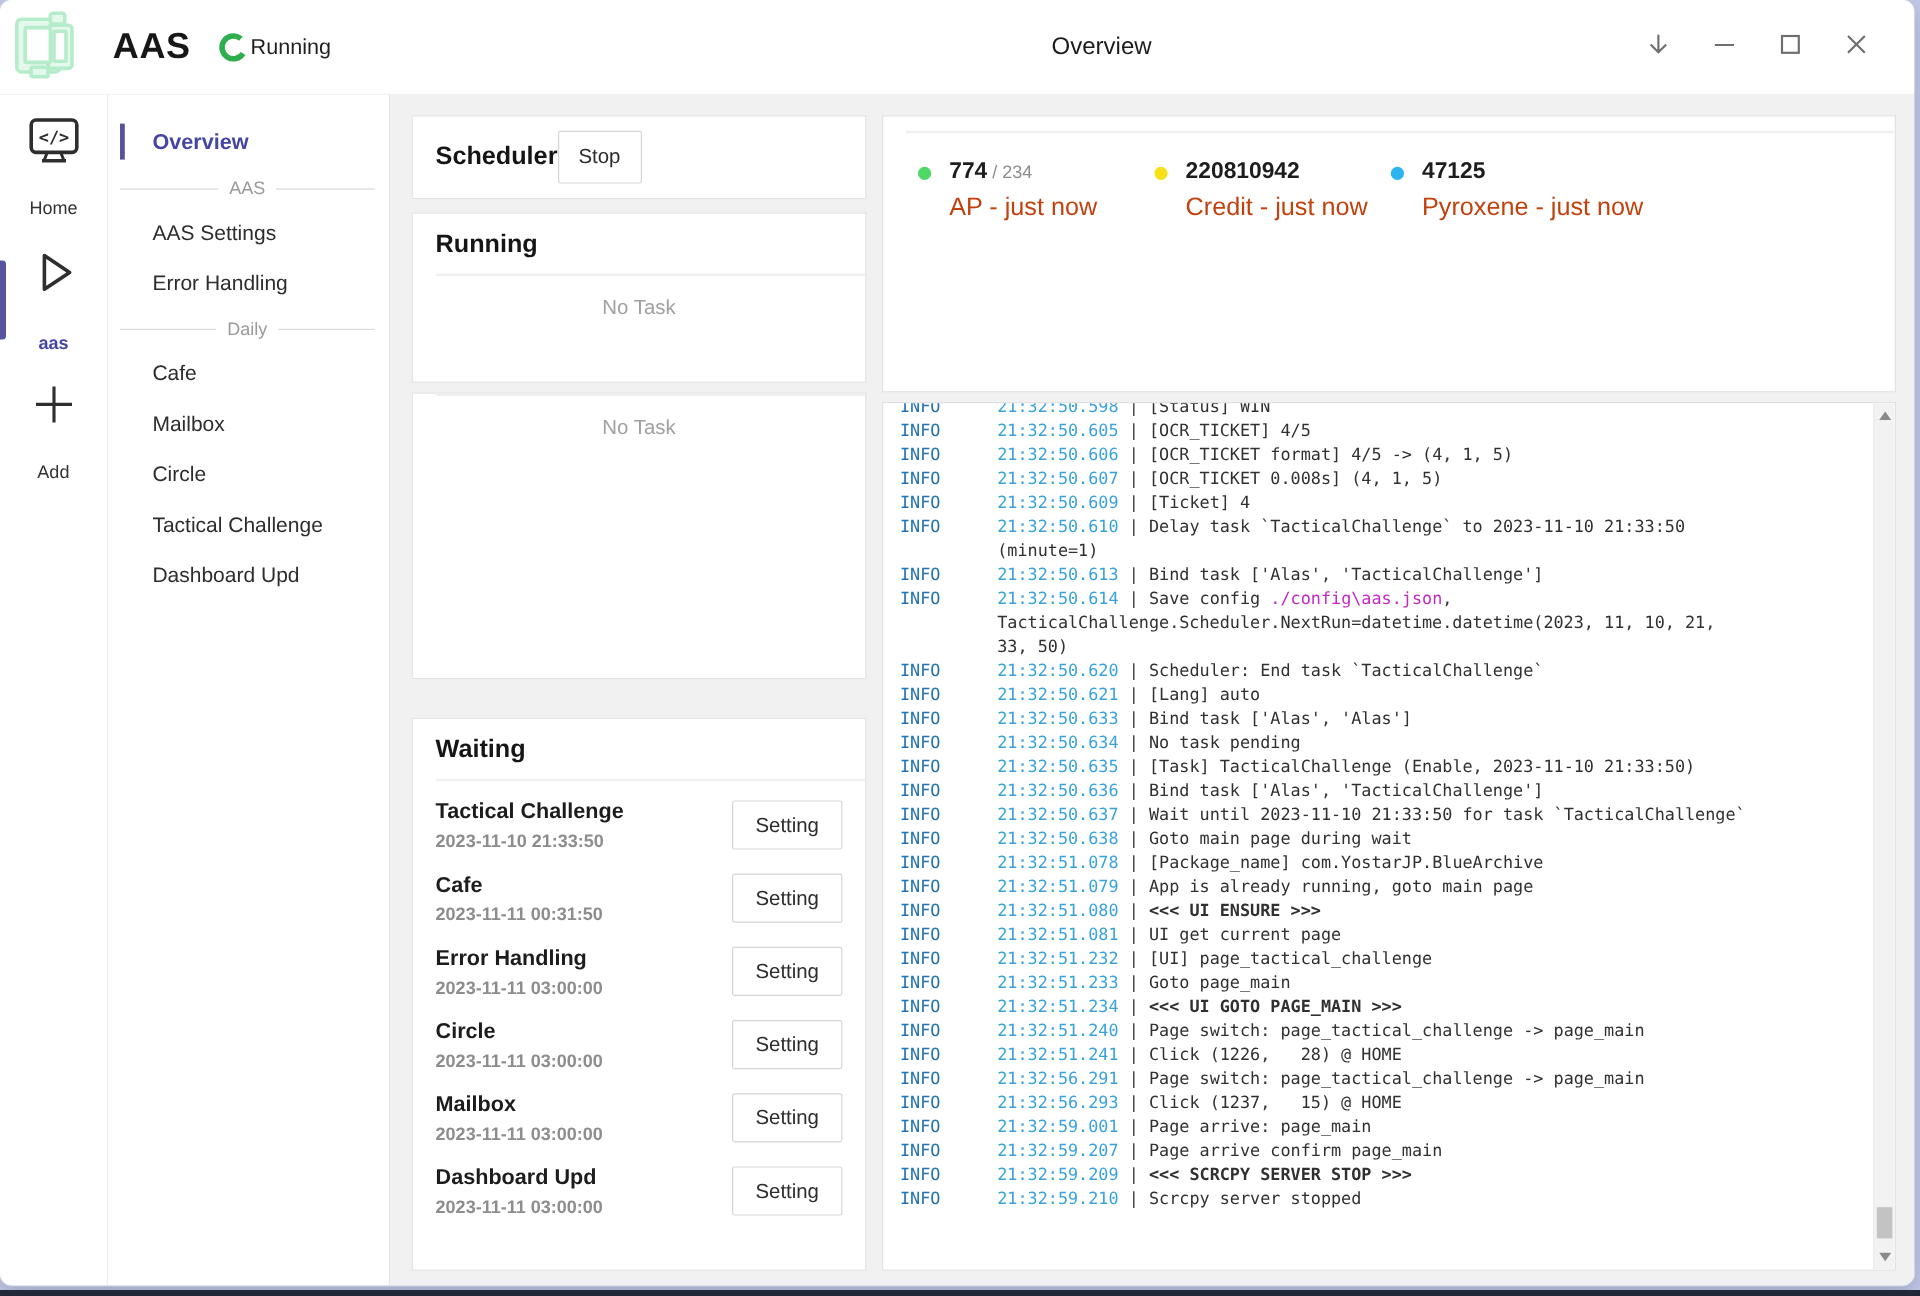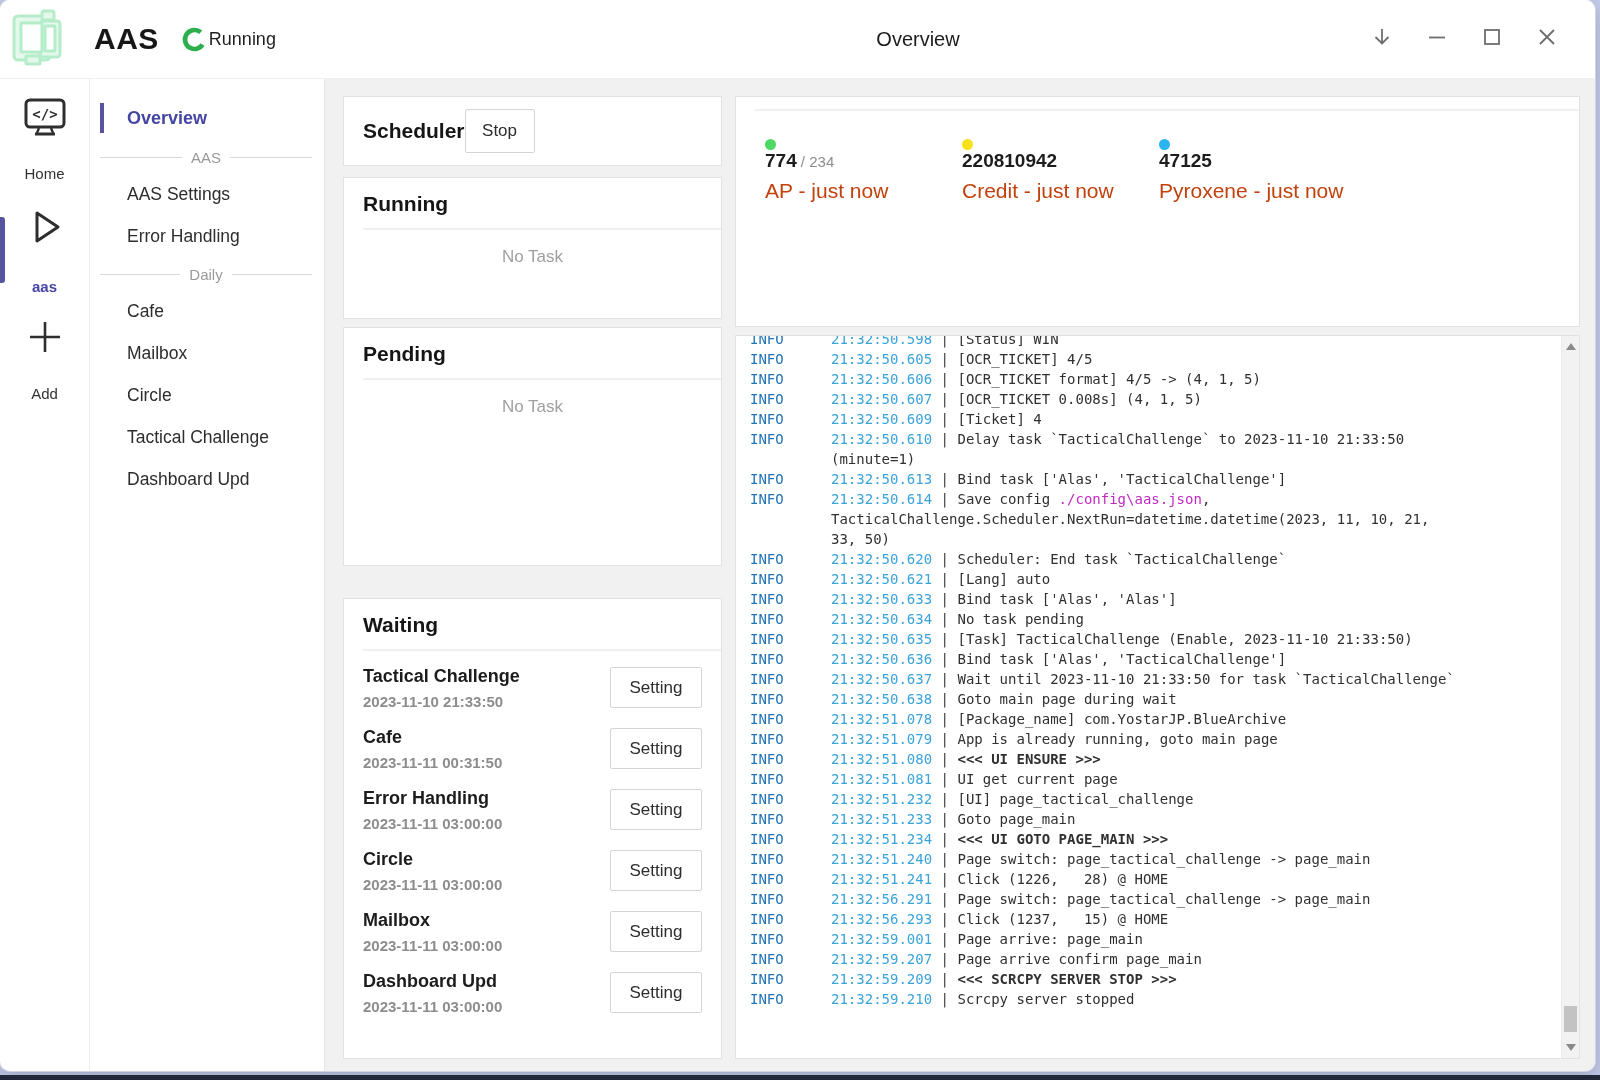--- a/index.html
+++ b/index.html
@@ -61,21 +61,21 @@
   .wait-name { font-size:18px; font-weight:700; color:#1c1c1c; margin-bottom:6px; }
   .wait-time { font-size:15px; font-weight:600; color:#8d8d8d; }
   .setting-btn { width:92px; height:41px; flex:none; }
 
   .logcard { height:231px; flex:none; }
   .log-header { display:flex; justify-content:space-between; align-items:center; padding:14px 19px 0; }
   .autoscroll-btn { height:42px; padding:0 19px; border:none; border-radius:2px; color:#fff; font-size:16px;
                     font-family:inherit; cursor:default; }
   .log-hr { height:2px; background:#f0f0f0; margin:12px 0 0 19px; }
   .stats { display:flex; padding:21px 0 0 29px; }
-  .stat { display:flex; width:197px;flex-direction:column; }
+  .stat { display:flex; width:197px; }
   .stat:last-child { flex:1; }
   .stat-dot { width:11px; height:11px; border-radius:50%; margin:7px 15px 0 0; flex:none; }
   .stat-value { font-size:19px; font-weight:700; color:#1d1d1d; }
   .stat-extra { font-size:15px; color:#8d8d8d; font-weight:400; }
   .stat-label { font-size:21px; color:#c2410c; margin-top:7px; }
 
   .console { flex:1; margin-top:8px; position:relative; overflow:hidden; }
   .log-lines { position:absolute; left:14px; top:-7px; right:26px;
                font-family:"DejaVu Sans Mono",monospace; font-size:14px; line-height:20px; white-space:pre; }
   .log-line { display:flex; }
@@ -220,23 +220,20 @@
 
         <div class="card running">
           <div class="card-head">
             <span class="card-title">Running</span>
           </div>
           <div class="hr"></div>
           <div class="no-task">No Task</div>
         </div>
 
         <div class="card pending">
-          <div class="card-head">
-            <span class="card-title">Pending</span>
-          </div>
           <div class="hr"></div>
           <div class="no-task">No Task</div>
         </div>
 
         <div class="card waiting">
           <div class="card-head">
             <span class="card-title">Waiting</span>
           </div>
           <div class="hr"></div>
           <div class="wait-list" id="wait-list">

